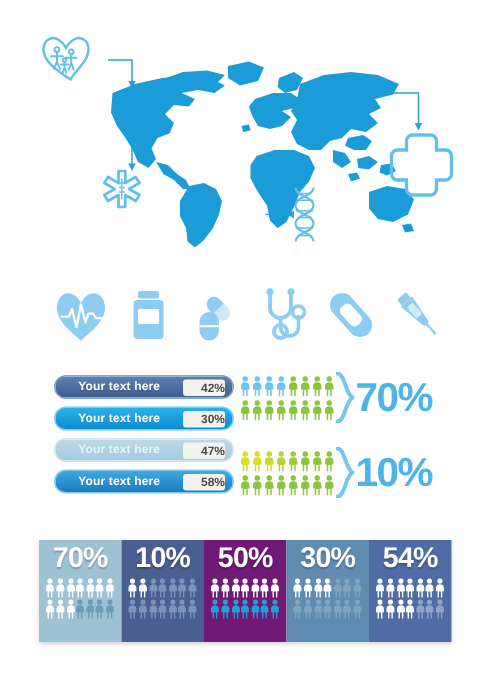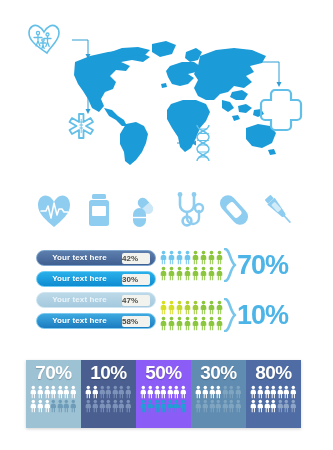--- a/index.html
+++ b/index.html
@@ -29,21 +29,21 @@
     padding:0 3px 0 0;
   }
   .bar .btext{
     flex:1;font-size:8px;font-weight:bold;color:#ffffff;
     text-align:center;letter-spacing:.1px;line-height:16px;
     text-shadow:0 1px 0 rgba(0,0,0,.10);
   }
   .bar .bval{
     width:28px;height:11px;line-height:11px;border-radius:2px;
     background:#f2f2ee;color:#4a4a46;font-size:8px;font-weight:bold;
-    text-align:left;margin-right:2px;
+    text-align:right;margin-right:2px;
   }
   .bar.b1{background:linear-gradient(#5d7fae,#3f5f90);border:1px solid #7fa6cf;}
   .bar.b2{background:linear-gradient(#29b0ea,#0e8cd2);border:1px solid #6fcdf3;}
   .bar.b3{background:linear-gradient(#bcd9e8,#a4c9de);border:1px solid #cfe6f2;}
   .bar.b3 .btext{color:#eaf4fa;text-shadow:none;}
   .bar.b4{background:linear-gradient(#3ea9e0,#1b7cc0);border:1px solid #7fc9ef;}
 
   
   .pgroup{position:absolute;display:flex;align-items:center;}
   .pgroup.g1{left:160px;top:248px;}
@@ -507,21 +507,21 @@
               <circle cx="5" cy="3" r="2.6" fill="#7e93ba"></circle>
               <path d="M5,6.2 C7.6,6.2 9,7.6 9,10 L9,13.2 L7.4,13.2 L7.4,19.6 L6,19.6 L6,13.6 L4,13.6 L4,19.6 L2.6,19.6 L2.6,13.2 L1,13.2 L1,10 C1,7.6 2.4,6.2 5,6.2 Z" fill="#7e93ba"></path>
             </svg>
             <svg viewBox="0 0 10 20" style="width:6.6px;height:14px">
               <circle cx="5" cy="3" r="2.6" fill="#7e93ba"></circle>
               <path d="M5,6.2 C7.6,6.2 9,7.6 9,10 L9,13.2 L7.4,13.2 L7.4,19.6 L6,19.6 L6,13.6 L4,13.6 L4,19.6 L2.6,19.6 L2.6,13.2 L1,13.2 L1,10 C1,7.6 2.4,6.2 5,6.2 Z" fill="#7e93ba"></path>
             </svg>
           </div>
         </div>
     </div>
-    <div class="col" style="background: #8b5cf6;">
+    <div class="col" style="background: #701a75;">
       <span class="cpct">50%</span>
       <div class="cbody">
           <div class="crow">
             <svg viewBox="0 0 10 20" style="width:6.6px;height:14px">
               <circle cx="5" cy="3" r="2.6" fill="#ffffff"></circle>
               <path d="M5,6.2 C7.6,6.2 9,7.6 9,10 L9,13.2 L7.4,13.2 L7.4,19.6 L6,19.6 L6,13.6 L4,13.6 L4,19.6 L2.6,19.6 L2.6,13.2 L1,13.2 L1,10 C1,7.6 2.4,6.2 5,6.2 Z" fill="#ffffff"></path>
             </svg>
             <svg viewBox="0 0 10 20" style="width:6.6px;height:14px">
               <circle cx="5" cy="3" r="2.6" fill="#ffffff"></circle>
               <path d="M5,6.2 C7.6,6.2 9,7.6 9,10 L9,13.2 L7.4,13.2 L7.4,19.6 L6,19.6 L6,13.6 L4,13.6 L4,19.6 L2.6,19.6 L2.6,13.2 L1,13.2 L1,10 C1,7.6 2.4,6.2 5,6.2 Z" fill="#ffffff"></path>
@@ -638,21 +638,21 @@
               <path d="M5,6.2 C7.6,6.2 9,7.6 9,10 L9,13.2 L7.4,13.2 L7.4,19.6 L6,19.6 L6,13.6 L4,13.6 L4,19.6 L2.6,19.6 L2.6,13.2 L1,13.2 L1,10 C1,7.6 2.4,6.2 5,6.2 Z" fill="#80a5c1"></path>
             </svg>
             <svg viewBox="0 0 10 20" style="width:6.6px;height:14px">
               <circle cx="5" cy="3" r="2.6" fill="#80a5c1"></circle>
               <path d="M5,6.2 C7.6,6.2 9,7.6 9,10 L9,13.2 L7.4,13.2 L7.4,19.6 L6,19.6 L6,13.6 L4,13.6 L4,19.6 L2.6,19.6 L2.6,13.2 L1,13.2 L1,10 C1,7.6 2.4,6.2 5,6.2 Z" fill="#80a5c1"></path>
             </svg>
           </div>
         </div>
     </div>
     <div class="col" style="background: rgb(79, 109, 164);">
-      <span class="cpct">80%</span>
+      <span class="cpct">54%</span>
       <div class="cbody">
           <div class="crow">
             <svg viewBox="0 0 10 20" style="width:6.6px;height:14px">
               <circle cx="5" cy="3" r="2.6" fill="#ffffff"></circle>
               <path d="M5,6.2 C7.6,6.2 9,7.6 9,10 L9,13.2 L7.4,13.2 L7.4,19.6 L6,19.6 L6,13.6 L4,13.6 L4,19.6 L2.6,19.6 L2.6,13.2 L1,13.2 L1,10 C1,7.6 2.4,6.2 5,6.2 Z" fill="#ffffff"></path>
             </svg>
             <svg viewBox="0 0 10 20" style="width:6.6px;height:14px">
               <circle cx="5" cy="3" r="2.6" fill="#ffffff"></circle>
               <path d="M5,6.2 C7.6,6.2 9,7.6 9,10 L9,13.2 L7.4,13.2 L7.4,19.6 L6,19.6 L6,13.6 L4,13.6 L4,19.6 L2.6,19.6 L2.6,13.2 L1,13.2 L1,10 C1,7.6 2.4,6.2 5,6.2 Z" fill="#ffffff"></path>
             </svg>

